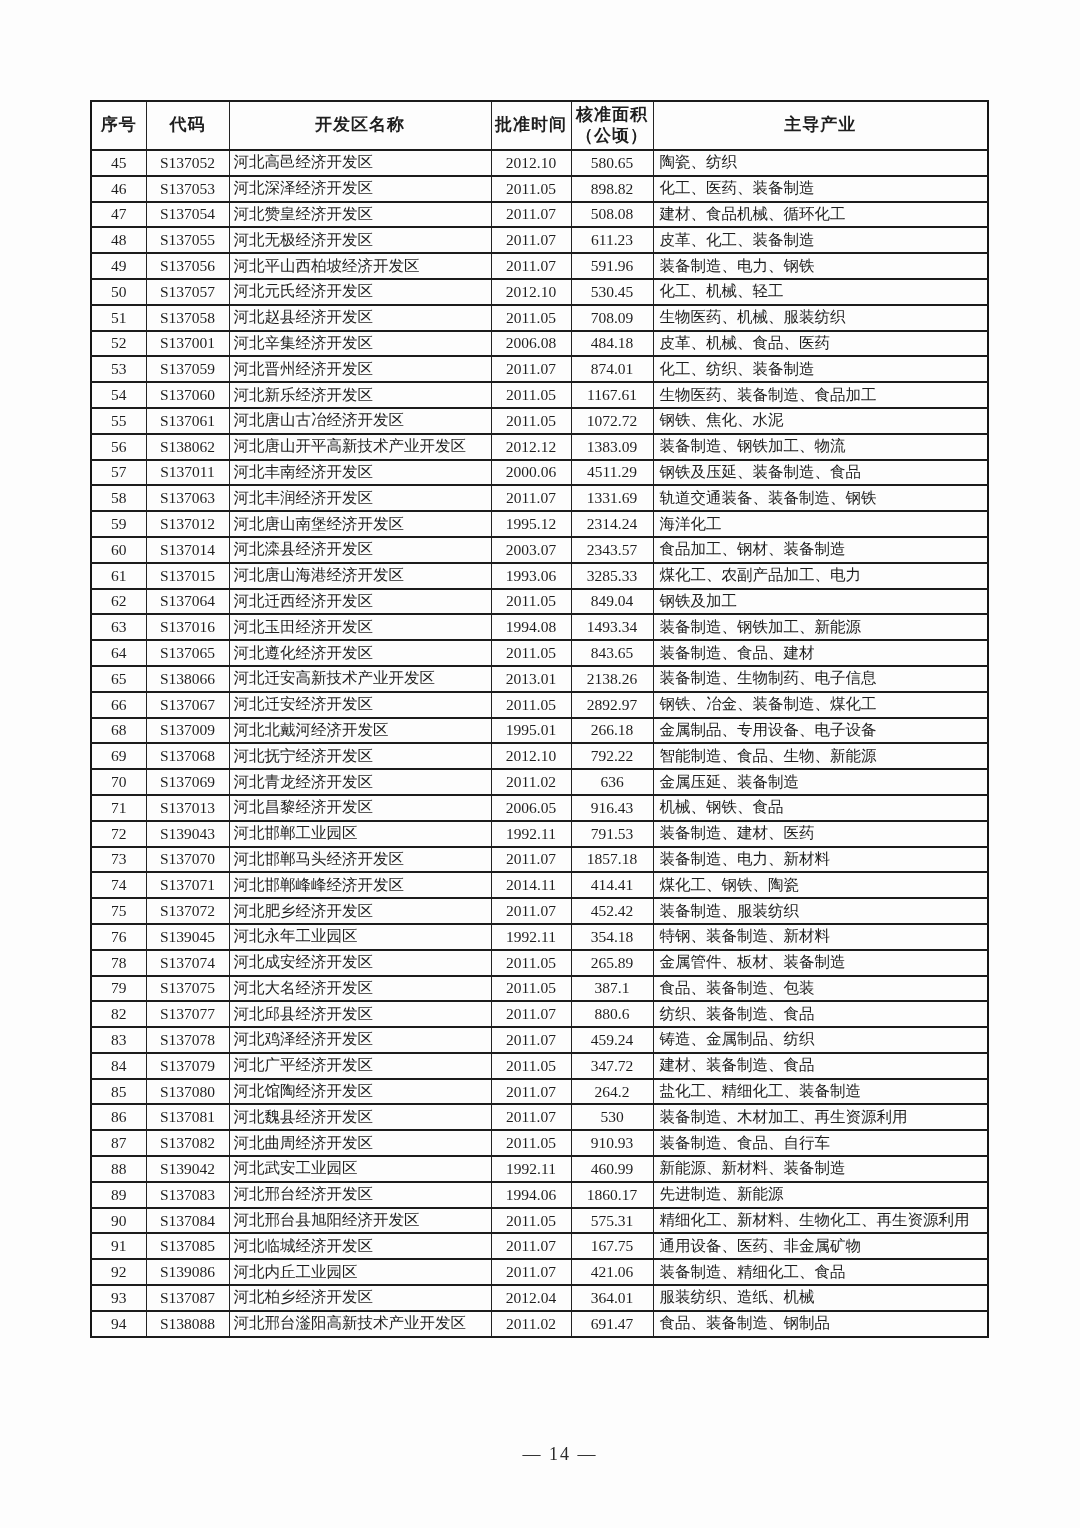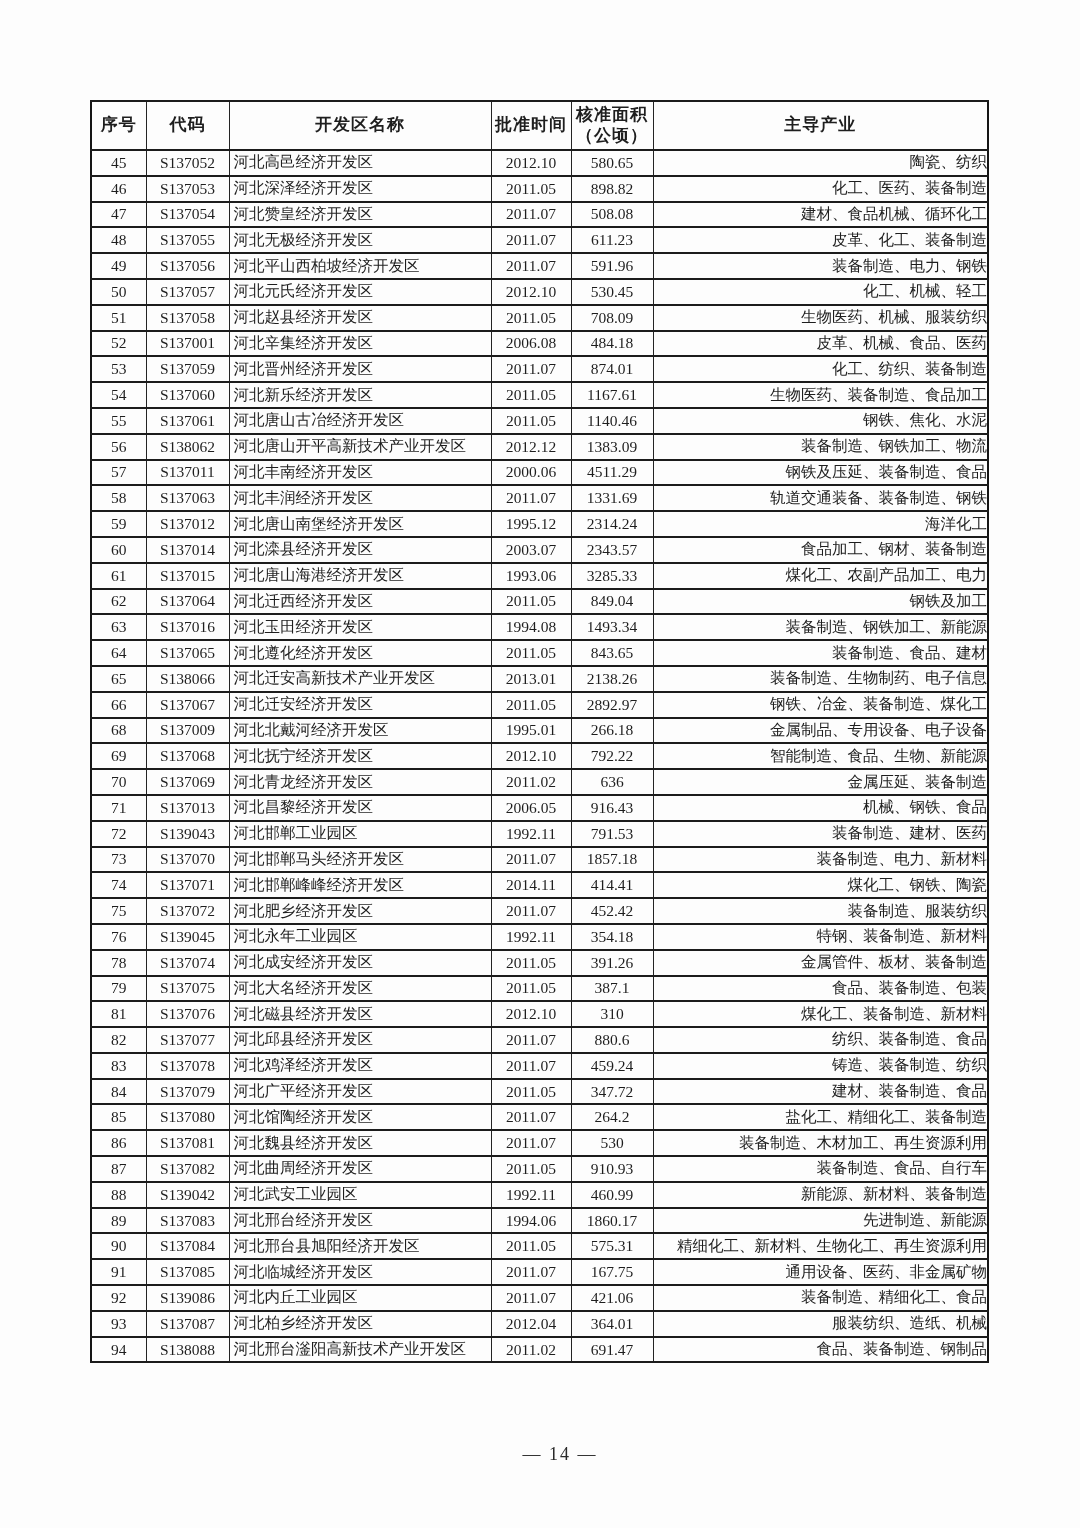--- a/index.html
+++ b/index.html
@@ -60,21 +60,21 @@
   }
   td.cell-seq, td.cell-code, td.cell-date, td.cell-area {
     text-align: center;
   }
   td.cell-name {
     text-align: left;
     padding-left: 4px;
     margin-top: 12px;
   }
   td.cell-industries {
-    text-align: right;
+    text-align: left;
     padding-left: 6px;
   }
   .page-footer {
     position: absolute;
     left: 0;
     top: 1444px;
     width: 100%;
     text-align: center;
     font-size: 18px;
     color: #2a2a2a;
@@ -199,21 +199,21 @@
           <td class="cell-name">河北新乐经济开发区</td>
           <td class="cell-date">2011.05</td>
           <td class="cell-area">1167.61</td>
           <td class="cell-industries">生物医药、装备制造、食品加工</td>
         </tr>
         <tr>
           <td class="cell-seq">55</td>
           <td class="cell-code">S137061</td>
           <td class="cell-name">河北唐山古冶经济开发区</td>
           <td class="cell-date">2011.05</td>
-          <td class="cell-area">1140.46</td>
+          <td class="cell-area">1072.72</td>
           <td class="cell-industries">钢铁、焦化、水泥</td>
         </tr>
         <tr>
           <td class="cell-seq">56</td>
           <td class="cell-code">S138062</td>
           <td class="cell-name">河北唐山开平高新技术产业开发区</td>
           <td class="cell-date">2012.12</td>
           <td class="cell-area">1383.09</td>
           <td class="cell-industries">装备制造、钢铁加工、物流</td>
         </tr>
@@ -367,54 +367,46 @@
           <td class="cell-name">河北永年工业园区</td>
           <td class="cell-date">1992.11</td>
           <td class="cell-area">354.18</td>
           <td class="cell-industries">特钢、装备制造、新材料</td>
         </tr>
         <tr>
           <td class="cell-seq">78</td>
           <td class="cell-code">S137074</td>
           <td class="cell-name">河北成安经济开发区</td>
           <td class="cell-date">2011.05</td>
-          <td class="cell-area">391.26</td>
+          <td class="cell-area">265.89</td>
           <td class="cell-industries">金属管件、板材、装备制造</td>
         </tr>
         <tr>
           <td class="cell-seq">79</td>
           <td class="cell-code">S137075</td>
           <td class="cell-name">河北大名经济开发区</td>
           <td class="cell-date">2011.05</td>
           <td class="cell-area">387.1</td>
           <td class="cell-industries">食品、装备制造、包装</td>
         </tr>
         <tr>
-          <td class="cell-seq">81</td>
-          <td class="cell-code">S137076</td>
-          <td class="cell-name">河北磁县经济开发区</td>
-          <td class="cell-date">2012.10</td>
-          <td class="cell-area">310</td>
-          <td class="cell-industries">煤化工、装备制造、新材料</td>
-        </tr>
-        <tr>
           <td class="cell-seq">82</td>
           <td class="cell-code">S137077</td>
           <td class="cell-name">河北邱县经济开发区</td>
           <td class="cell-date">2011.07</td>
           <td class="cell-area">880.6</td>
           <td class="cell-industries">纺织、装备制造、食品</td>
         </tr>
         <tr>
           <td class="cell-seq">83</td>
           <td class="cell-code">S137078</td>
           <td class="cell-name">河北鸡泽经济开发区</td>
           <td class="cell-date">2011.07</td>
           <td class="cell-area">459.24</td>
-          <td class="cell-industries">铸造、装备制造、纺织</td>
+          <td class="cell-industries">铸造、金属制品、纺织</td>
         </tr>
         <tr>
           <td class="cell-seq">84</td>
           <td class="cell-code">S137079</td>
           <td class="cell-name">河北广平经济开发区</td>
           <td class="cell-date">2011.05</td>
           <td class="cell-area">347.72</td>
           <td class="cell-industries">建材、装备制造、食品</td>
         </tr>
         <tr>

